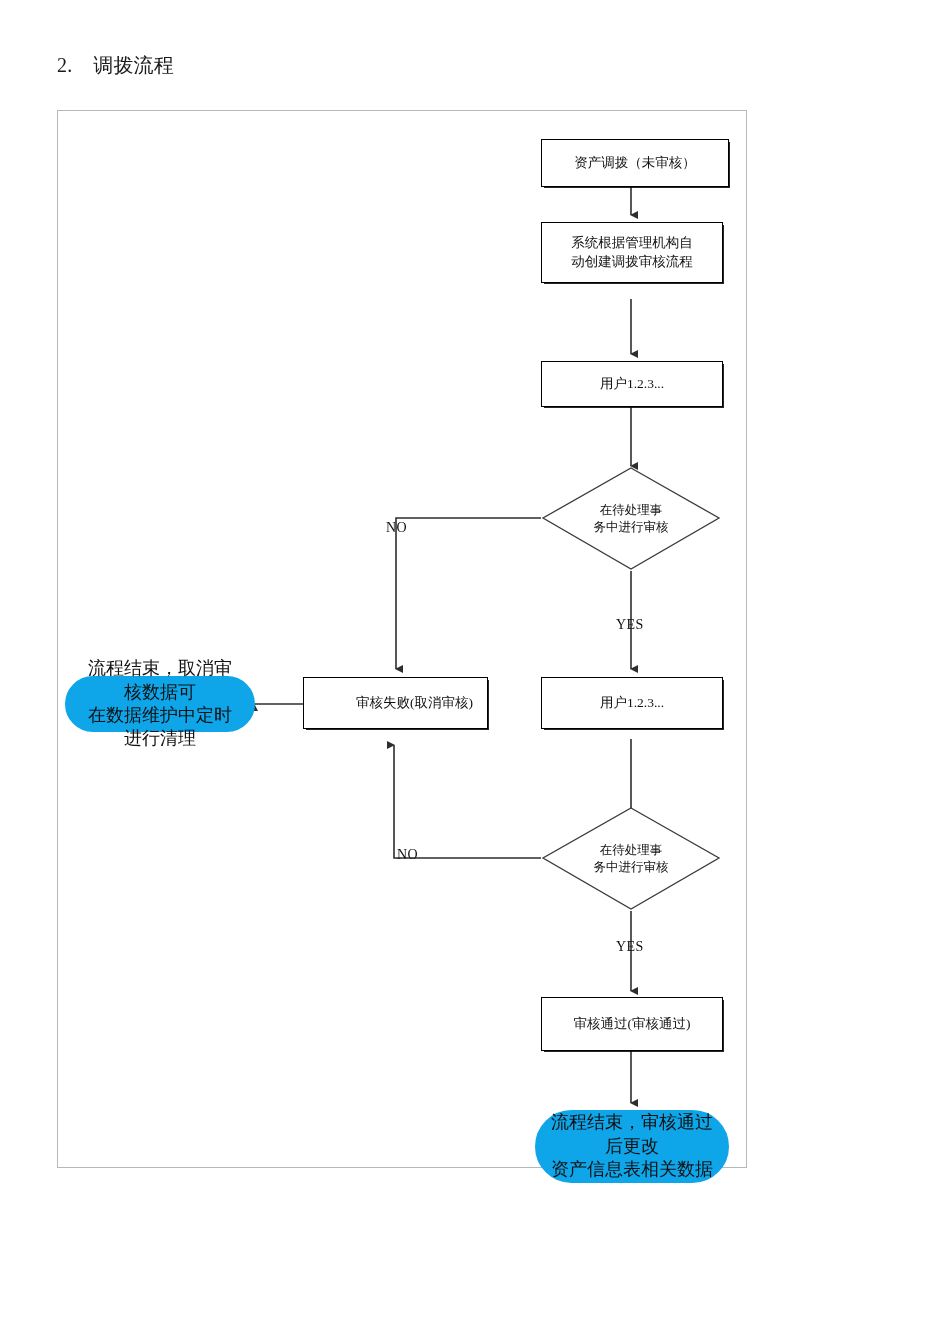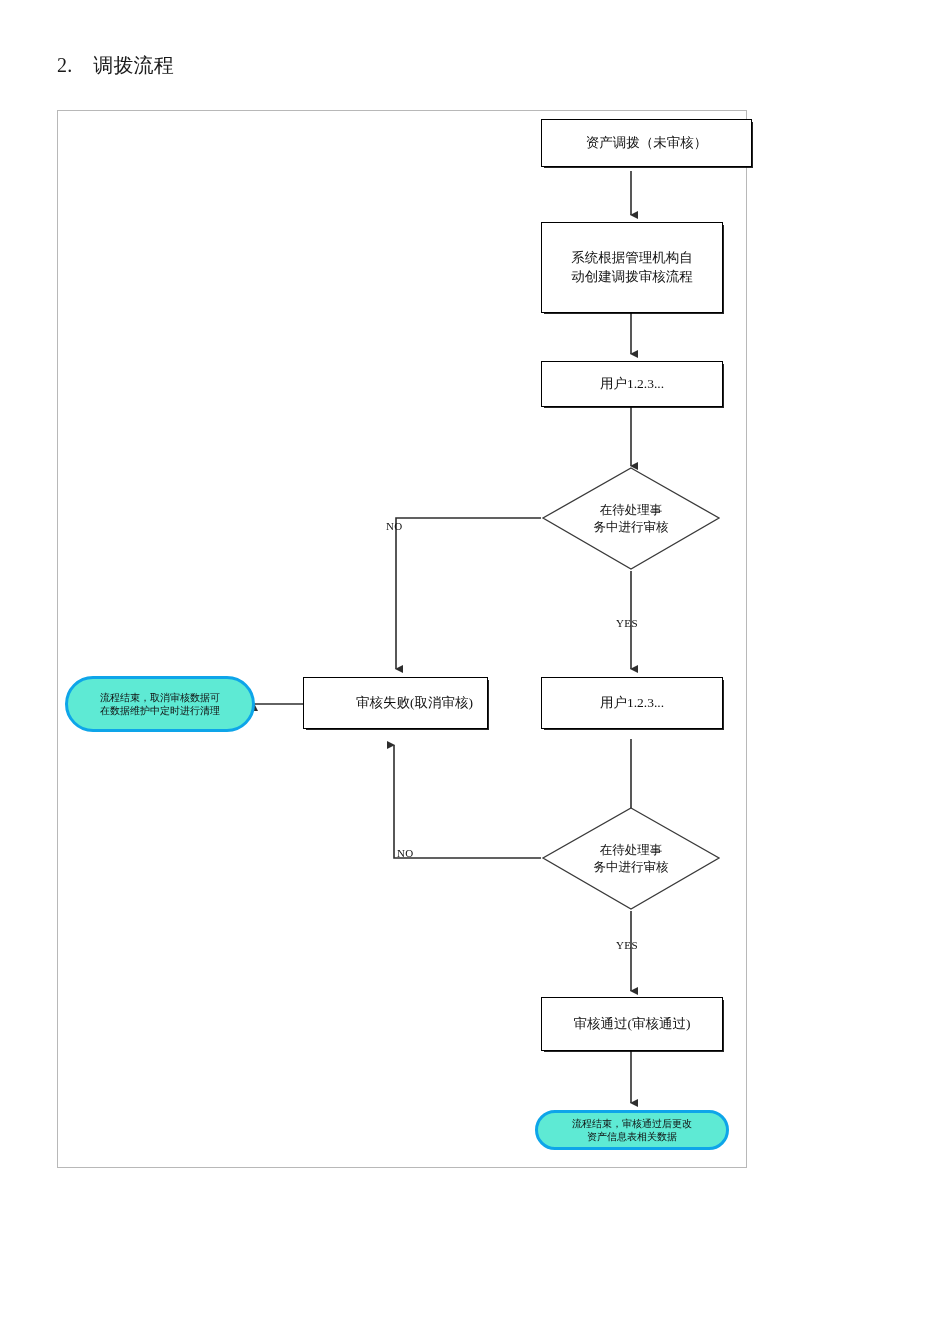--- a/index.html
+++ b/index.html
@@ -62,24 +62,24 @@
     border: 1px solid #000000;
     background: #ffffff;
     font-size: 13.5px;
     box-shadow: 2px 2px 0 -1px rgba(0,0,0,0.85);
   }
   .proc-inner {
     padding: 0 6px;
     white-space: pre-line;
   }
   .term {
-    background: #5eead4;
-    border: 3px solid #0ea5e9;
+    background: #0ea5e9;
+    border: 7px solid #0ea5e9;
     border-radius: 999px;
-    font-size: 10px;
+    font-size: 18px;
   }
   .term-inner {
     padding: 0 8px;
     white-space: pre-line;
     line-height: 1.3;
   }
   .decision {
     font-size: 12.5px;
   }
   .decision .dec-svg {
@@ -88,21 +88,21 @@
   }
   .decision .dec-label {
     position: relative;
     z-index: 2;
     white-space: pre-line;
     line-height: 1.35;
     width: 100%;
   }
   .edge-label {
     position: absolute;
-    font-size: 11px;
+    font-size: 14px;
     font-family: "Liberation Serif", "DejaVu Serif", serif;
     color: #111111;
     letter-spacing: 0.4px;
     background: transparent;
   }
 </style>
 </head>
 <body>
 
 <div id="page">
@@ -141,25 +141,25 @@
         <line x1="573" y1="628" x2="573" y2="735" marker-end="url(#arrowDown)"></line>
 
         <path d="M483,747 L336,747 L336,634" marker-end="url(#arrowUp)"></path>
 
         <line x1="573" y1="800" x2="573" y2="880" marker-end="url(#arrowDown)"></line>
 
         <line x1="573" y1="940" x2="573" y2="992" marker-end="url(#arrowDown)"></line>
       </g>
     </svg>
 
-    <div class="node proc" style="left:483px; top:8px; width:211px; height:48px;">
+    <div class="node proc" style="left:483px; top:28px; width:188px; height:48px;">
       <span class="proc-inner">资产调拨（未审核）</span>
     </div>
 
-    <div class="node proc" style="left:483px; top:111px; width:182px; height:91px;">
+    <div class="node proc" style="left:483px; top:111px; width:182px; height:61px;">
       <span class="proc-inner">系统根据管理机构自
 动创建调拨审核流程</span>
     </div>
 
     <div class="node proc" style="left:483px; top:250px; width:182px; height:46px;">
       <span class="proc-inner">用户1.2.3...</span>
     </div>
 
     <div class="node decision" style="left:483px; top:355px; width:180px; height:105px;">
       <svg class="dec-svg" width="180" height="105" viewBox="0 0 180 105" xmlns="http://www.w3.org/2000/svg">
@@ -187,21 +187,21 @@
         <polygon points="90,2 178,52 90,103 2,52" fill="#ffffff" stroke="#3a3a3a" stroke-width="1.3"></polygon>
       </svg>
       <span class="dec-label">在待处理事
 务中进行审核</span>
     </div>
 
     <div class="node proc" style="left:483px; top:886px; width:182px; height:54px;">
       <span class="proc-inner">审核通过(审核通过)</span>
     </div>
 
-    <div class="node term" style="left:477px; top:999px; width:194px; height:40px;">
+    <div class="node term" style="left:477px; top:999px; width:194px; height:73px;">
       <span class="term-inner">流程结束，审核通过后更改
 资产信息表相关数据</span>
     </div>
 
     <div class="edge-label" style="left:328px; top:409px;">NO</div>
 
     <div class="edge-label" style="left:558px; top:506px;">YES</div>
 
     <div class="edge-label" style="left:339px; top:736px;">NO</div>
 

